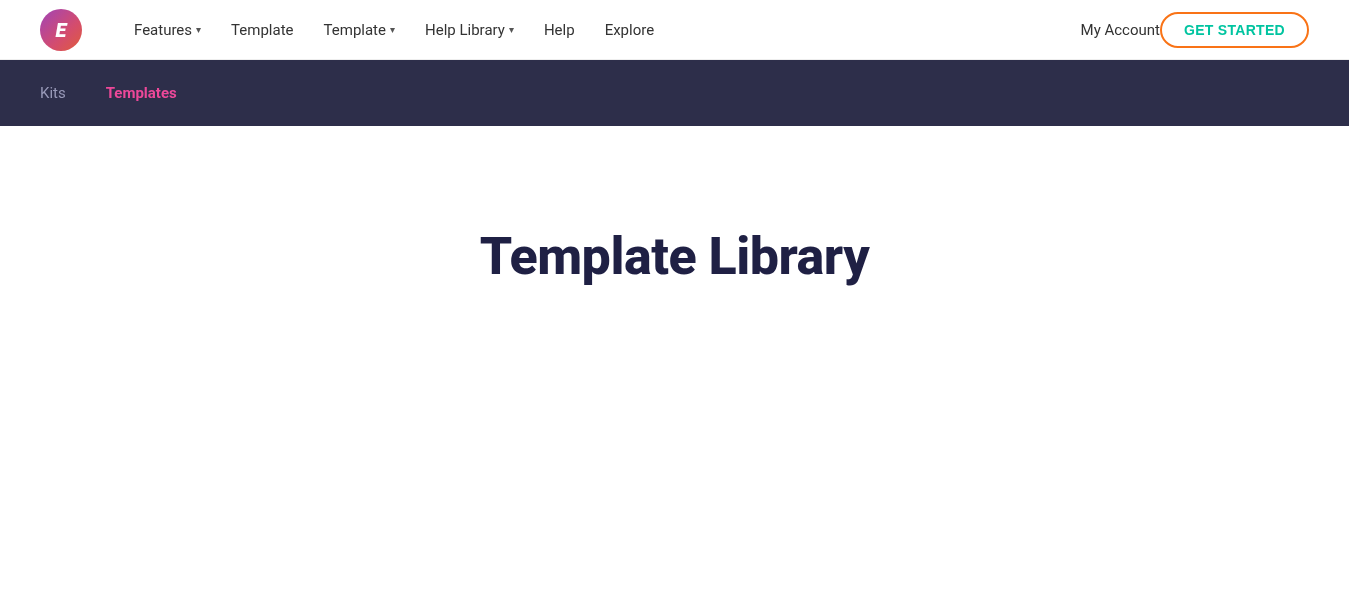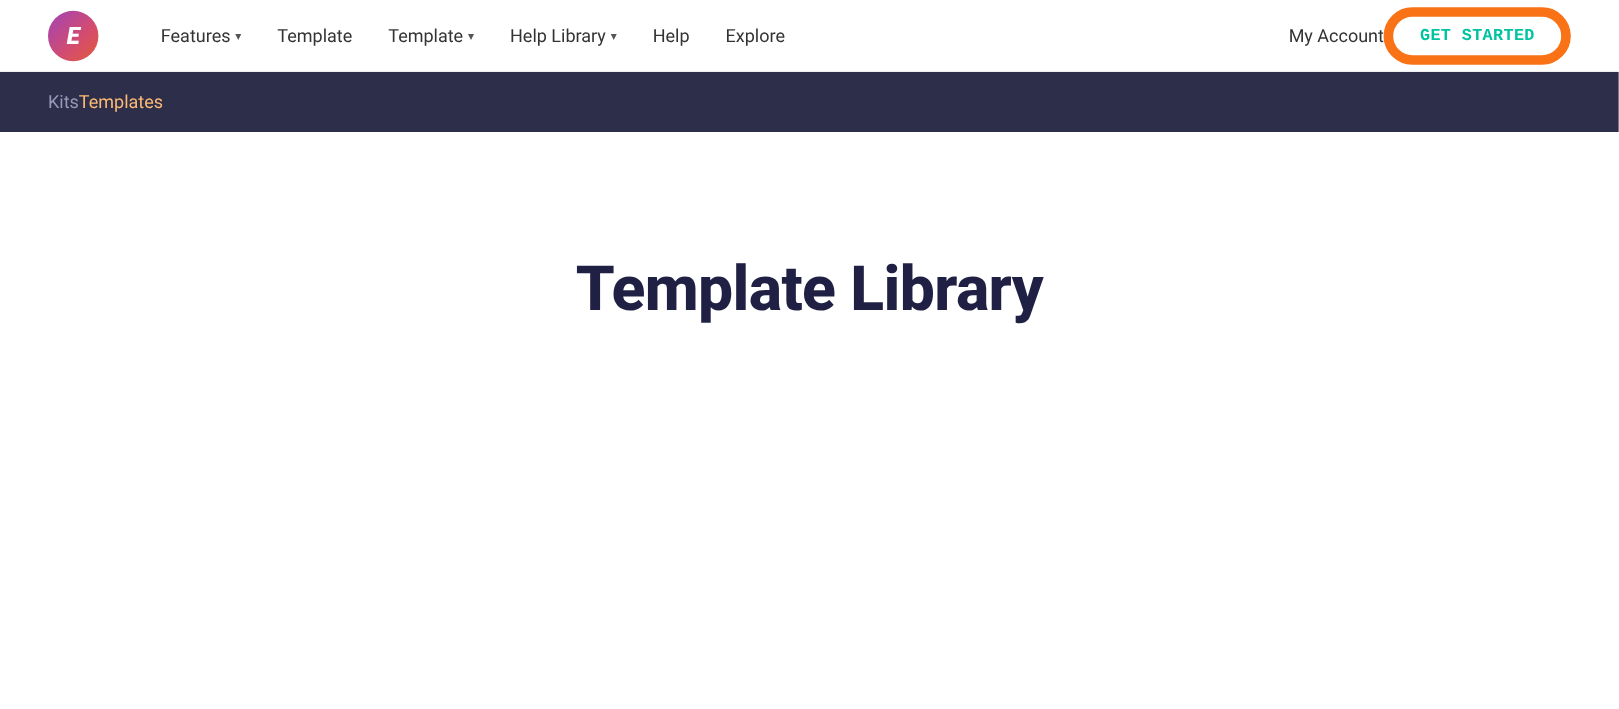--- a/index.html
+++ b/index.html
@@ -79,51 +79,51 @@
 
     .my-account {
       font-size: 15px;
       color: #333;
       cursor: pointer;
       white-space: nowrap;
     }
 
     .get-started-btn {
       padding: 8px 22px;
-      border: 8px solid #f97316;
+      border: 2px solid #f97316;
       border-radius: 50px;
       color: #00c4a0;
       font-size: 14px;
       font-weight: 600;
       background: transparent;
       cursor: pointer;
       white-space: nowrap;
       letter-spacing: 0.3px;
-      font-family: Liberation Mono, monospace;
     }
 
     
     .sub-nav {
       background: #2d2e4a;
-      height: 50px;
+      height: 66px;
       display: flex;
       align-items: center;
       padding: 0 40px;
+      gap: 40px;
     }
 
     .sub-nav-item {
       font-size: 15px;
       color: #9899b8;
       cursor: pointer;
       padding: 4px 0;
     }
 
     .sub-nav-item.active {
-      color: #fdba74;
-      font-weight: 400;
+      color: #ec4899;
+      font-weight: 700;
     }
 
     
     .main-content {
       display: flex;
       flex-direction: column;
       align-items: center;
       justify-content: center;
       padding: 100px 40px 120px;
       text-align: left;

